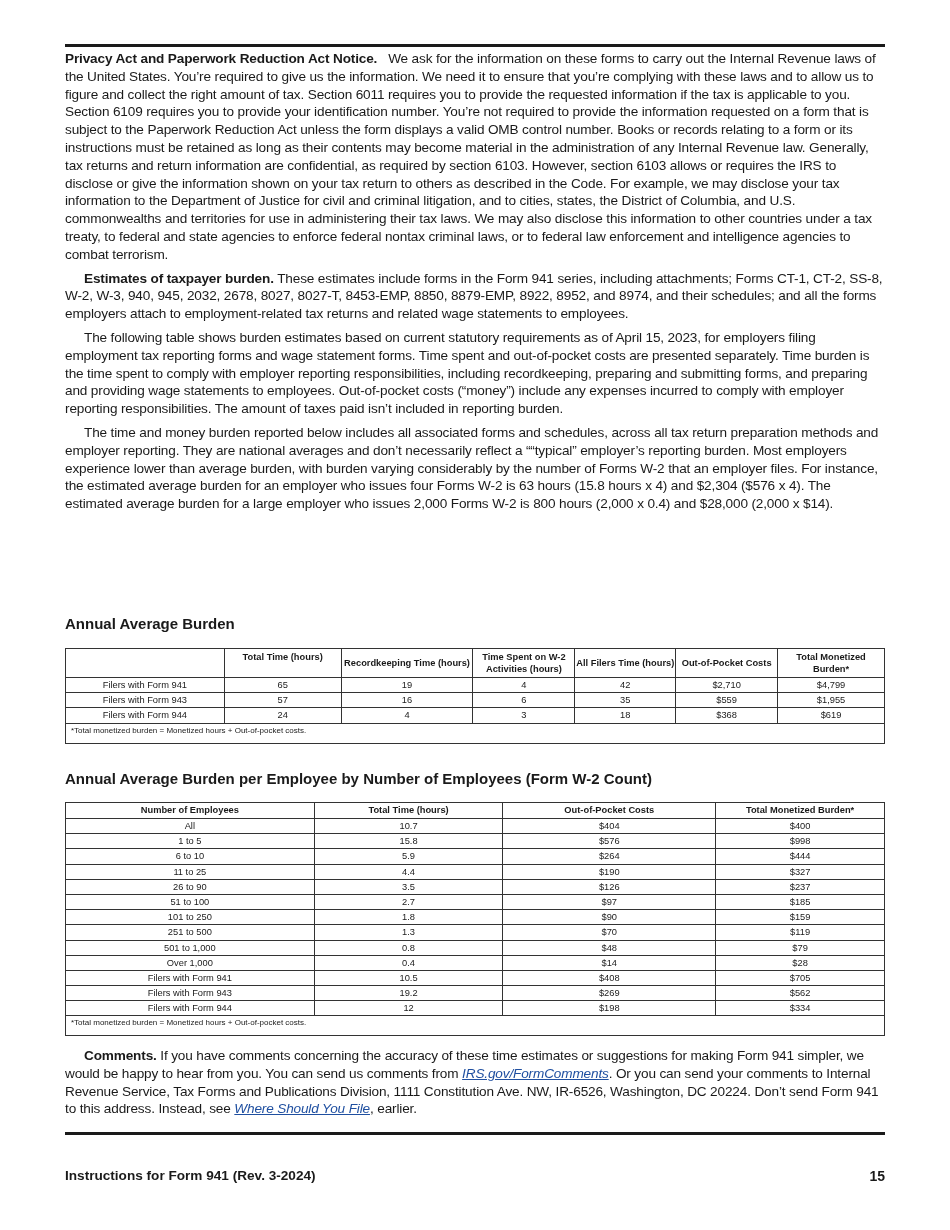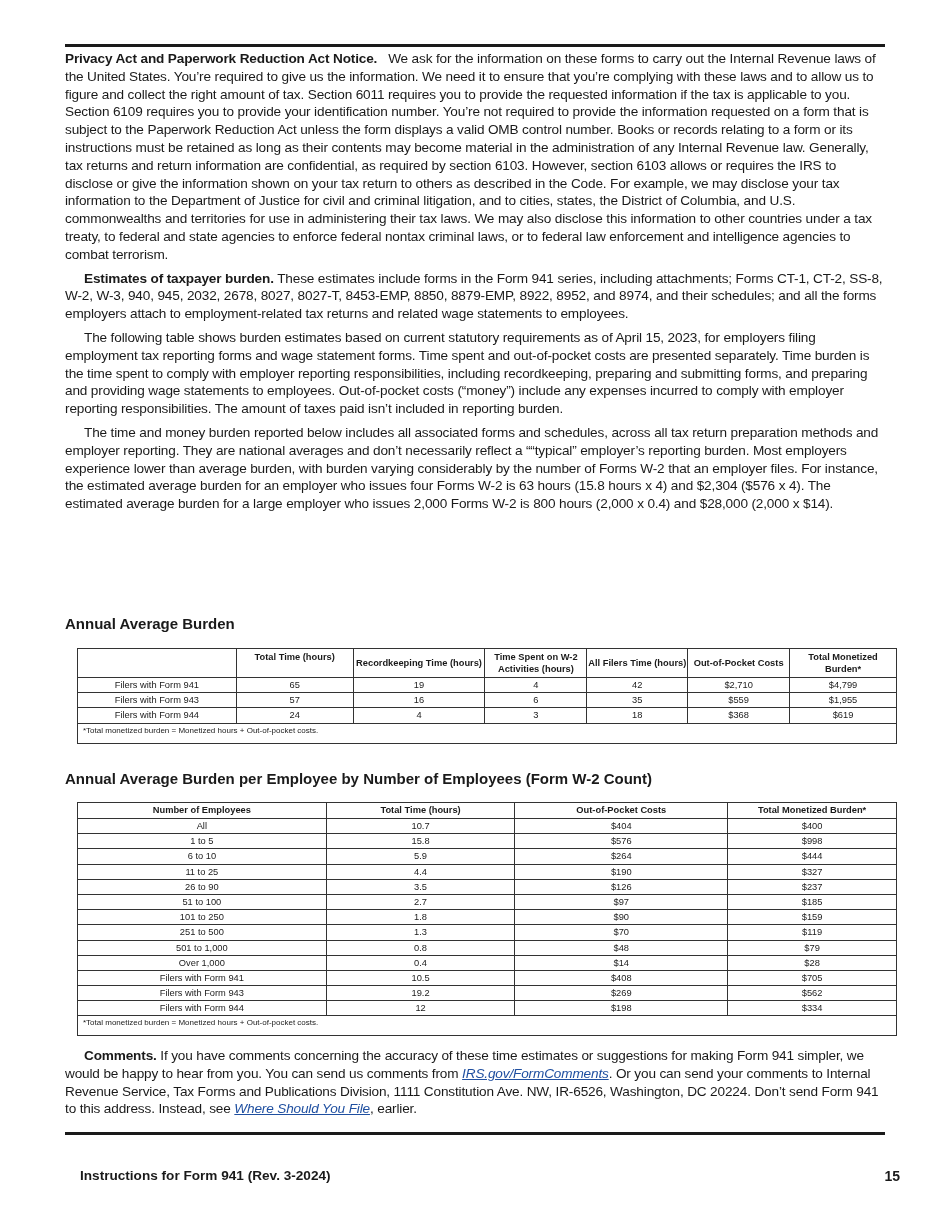--- a/index.html
+++ b/index.html
@@ -12,29 +12,29 @@
   .rule-bottom { position: absolute; top: 1132px; left: 0; width: 820px; height: 3px; background: #1a1a1a; }
   .body-text {
     position: absolute; left: 0; width: 820px;
     font-size: 13.6px; line-height: 17.8px; letter-spacing: -0.15px;
   }
   .body-text p { margin: 0 0 6px 0; }
   .body-text p.indent { text-indent: 19px; }
   .body-text b { font-weight: bold; }
   .section-title { position: absolute; left: 0; font-size: 15px; font-weight: bold; }
   table {
-    position: absolute; left: 12px; width: 820px; border-collapse: collapse;
+    position: absolute; left: 0; width: 820px; border-collapse: collapse;
     font-size: 9.3px; color: #1a1a1a;
   }
   td, th { border: 1px solid #333; text-align: center; padding: 0; }
   th { font-weight: bold; line-height: 12.5px; }
   td { height: 14.2px; line-height: 14px; }
   td.foot { text-align: left; padding-left: 5px; font-size: 8px; height: 19px; vertical-align: top; line-height: 14px; margin-left: 13px; }
   a.link { color: #1f4fa0; font-style: italic; text-decoration: underline; }
-  .footer { position: absolute; top: 1168px; left: 0; width: 820px; font-size: 13.6px; font-weight: bold; margin-left: 15px; }
+  .footer { position: absolute; top: 1168px; left: 0; width: 820px; font-size: 13.6px; font-weight: bold; }
   .footer .pg { position: absolute; right: 0; top: 0; font-size: 14px; }
 </style>
 </head>
 <body>
 
 <div class="page">
   <div class="rule-top"></div>
 
   <div class="body-text" style="top:50px;">
     <p><b>Privacy Act and Paperwork Reduction Act Notice.</b>&nbsp;&nbsp; <span>We ask for the information on these forms to carry out the Internal Revenue laws of the United States. You’re required to give us the information. We need it to ensure that you’re complying with these laws and to allow us to figure and collect the right amount of tax. Section 6011 requires you to provide the requested information if the tax is applicable to you. Section 6109 requires you to provide your identification number. You’re not required to provide the information requested on a form that is subject to the Paperwork Reduction Act unless the form displays a valid OMB control number. Books or records relating to a form or its instructions must be retained as long as their contents may become material in the administration of any Internal Revenue law. Generally, tax returns and return information are confidential, as required by section 6103. However, section 6103 allows or requires the IRS to disclose or give the information shown on your tax return to others as described in the Code. For example, we may disclose your tax information to the Department of Justice for civil and criminal litigation, and to cities, states, the District of Columbia, and U.S. commonwealths and territories for use in administering their tax laws. We may also disclose this information to other countries under a tax treaty, to federal and state agencies to enforce federal nontax criminal laws, or to federal law enforcement and intelligence agencies to combat terrorism.</span></p>

